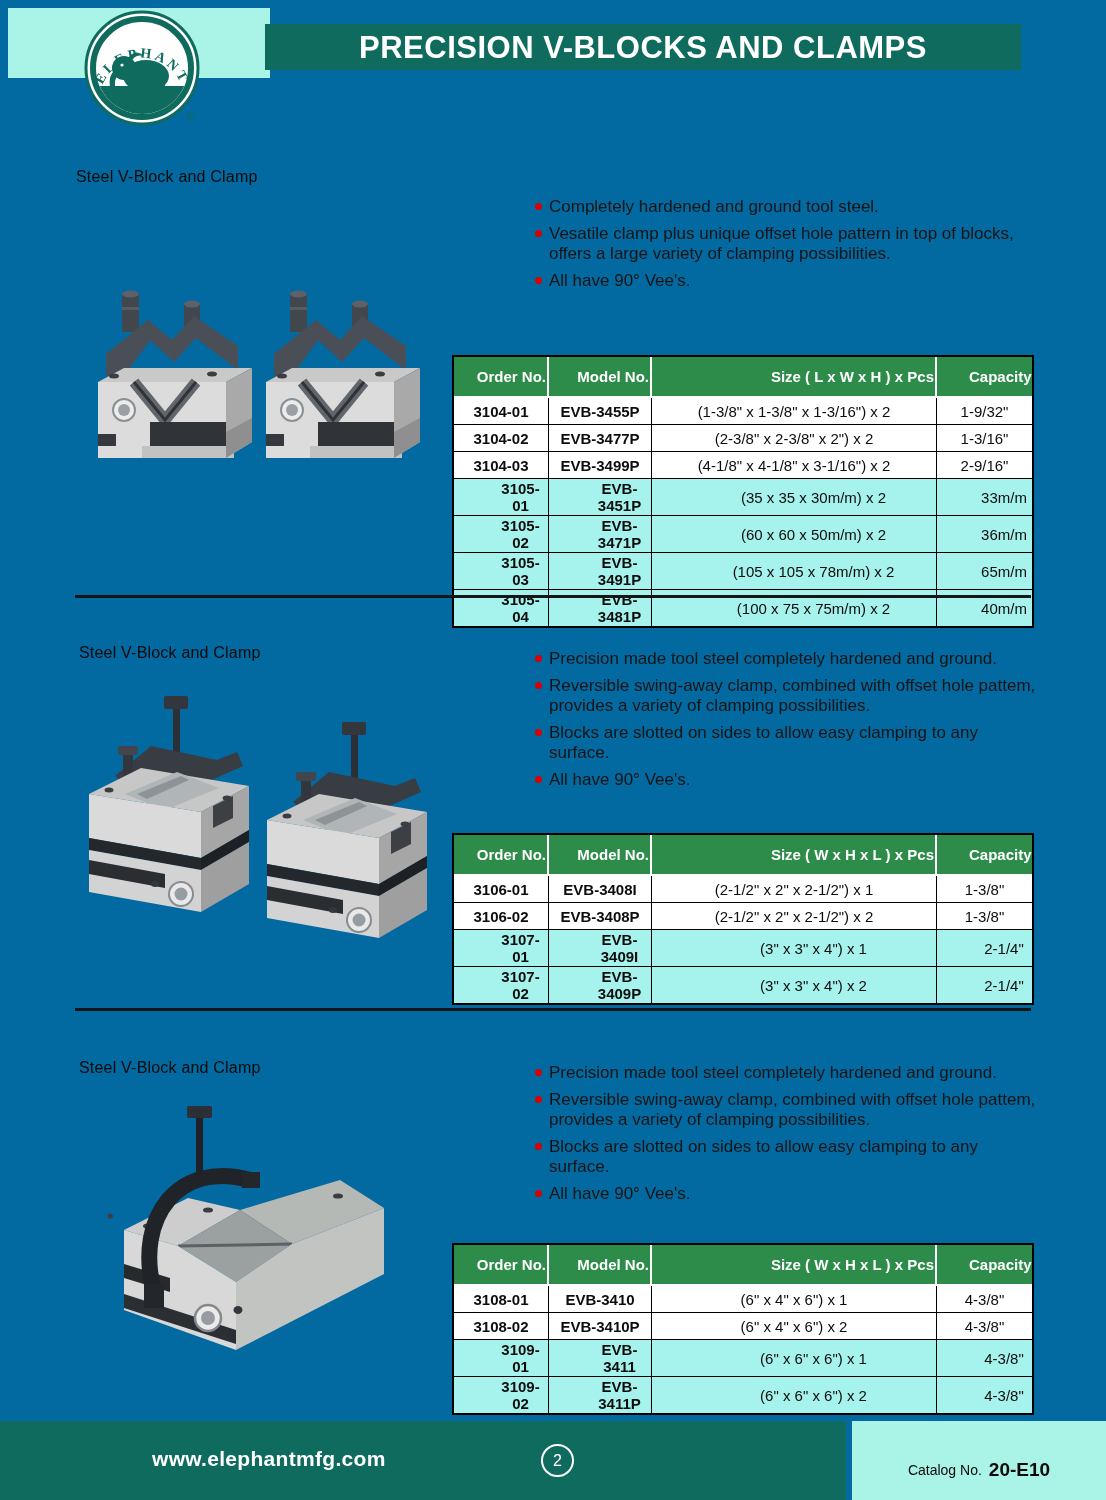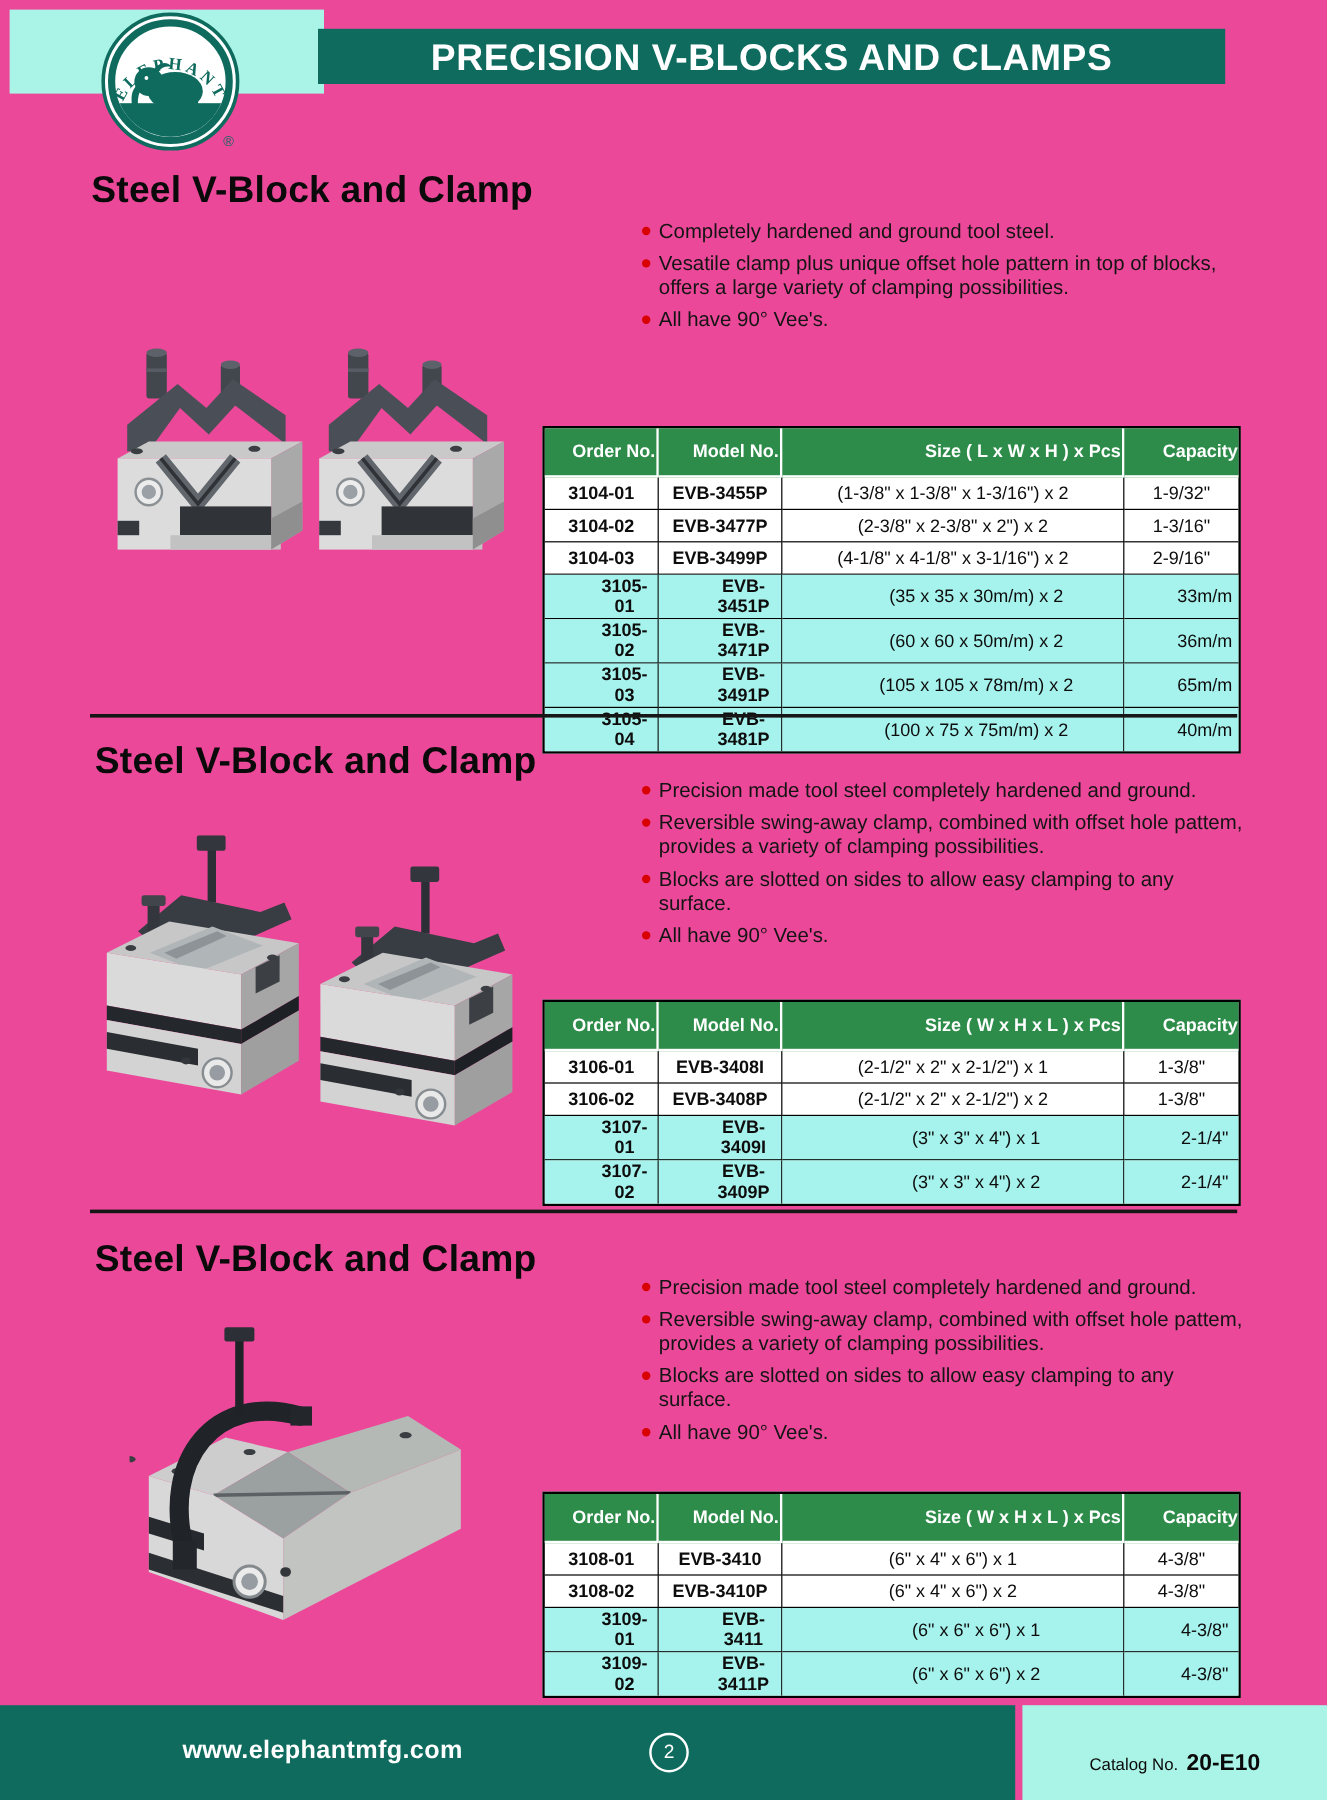--- a/index.html
+++ b/index.html
@@ -1,43 +1,43 @@
 <!DOCTYPE html>
 <html style="--teal: #0e6b5e; --cyan: #a9f4e6; --green: #2e8c4a; --rowcyan: #a6f2ec; --red: #d80000;"><head>
 <meta charset="utf-8">
 <style>
   :root{
     --teal:#0e6b5e; --cyan:#a9f4e6; --green:#2e8c4a; --rowcyan:#a6f2ec; --red:#d80000;
   }
   html,body{margin:0;padding:0;background:#ffffff;}
-  #page{position:relative;width:1106px;height:1500px;background:#ec4899;overflow:hidden;
+  #page{position:relative;width:1106px;height:1500px;background:#0369a1;overflow:hidden;
         font-family:"Liberation Sans", sans-serif;color:#111;}
   .abs{position:absolute;}
 
   
   #cyan-block{left:8px;top:8px;width:262px;height:70px;background:var(--cyan);}
   #banner{left:265px;top:24px;width:756px;height:46px;background:var(--teal);color:#fff;
           font-weight:bold;font-size:31px;line-height:47px;text-align:center;letter-spacing:.5px;}
   #logo{left:84px;top:8px;width:120px;height:122px;}
 
   
-  .sec-title{font-size:31px;font-weight:bold;color:#0a0a0a;letter-spacing:.2px;}
+  .sec-title{font-size:16px;font-weight:normal;color:#0a0a0a;letter-spacing:.2px;margin-top:28px;}
   #t1{left:76px;top:140px;} #t2{left:79px;top:616px;} #t3{left:79px;top:1031px;}
 
   
   .divider{height:3px;background:#161616;width:956px;}
   #div2{left:75px;top:595px;} #div3{left:75px;top:1008px;}
 
   
   .bullets{list-style:none;margin:0;padding:0;width:505px;}
   .bullets li{position:relative;padding-left:14px;font-size:17px;line-height:20px;
               margin-bottom:7px;color:#141414;}
   .bullets .dot{position:absolute;left:0;top:6px;width:7px;height:7px;border-radius:50%;
                 background:var(--red);}
-  #b1{left:535px;top:183px;} #b2{left:535px;top:649px;} #b3{left:535px;top:1063px;}
+  #b1{left:535px;top:197px;} #b2{left:535px;top:649px;} #b3{left:535px;top:1063px;}
 
   
   #img1{left:92px;top:280px;} #img2{left:85px;top:696px;} #img3{left:108px;top:1098px;}
 
   
   .spec-table{border-collapse:separate;border-spacing:0;border:2px solid #000;
               table-layout:fixed;width:578px;background:#fff;}
   .spec-table th{background:var(--green);color:#fff;font-weight:bold;font-size:15px;
                  height:37px;border-right:2px solid #fff;text-align:right;vertical-align:middle;}
   .spec-table th:last-child{border-right:none;padding-left:32px;}

